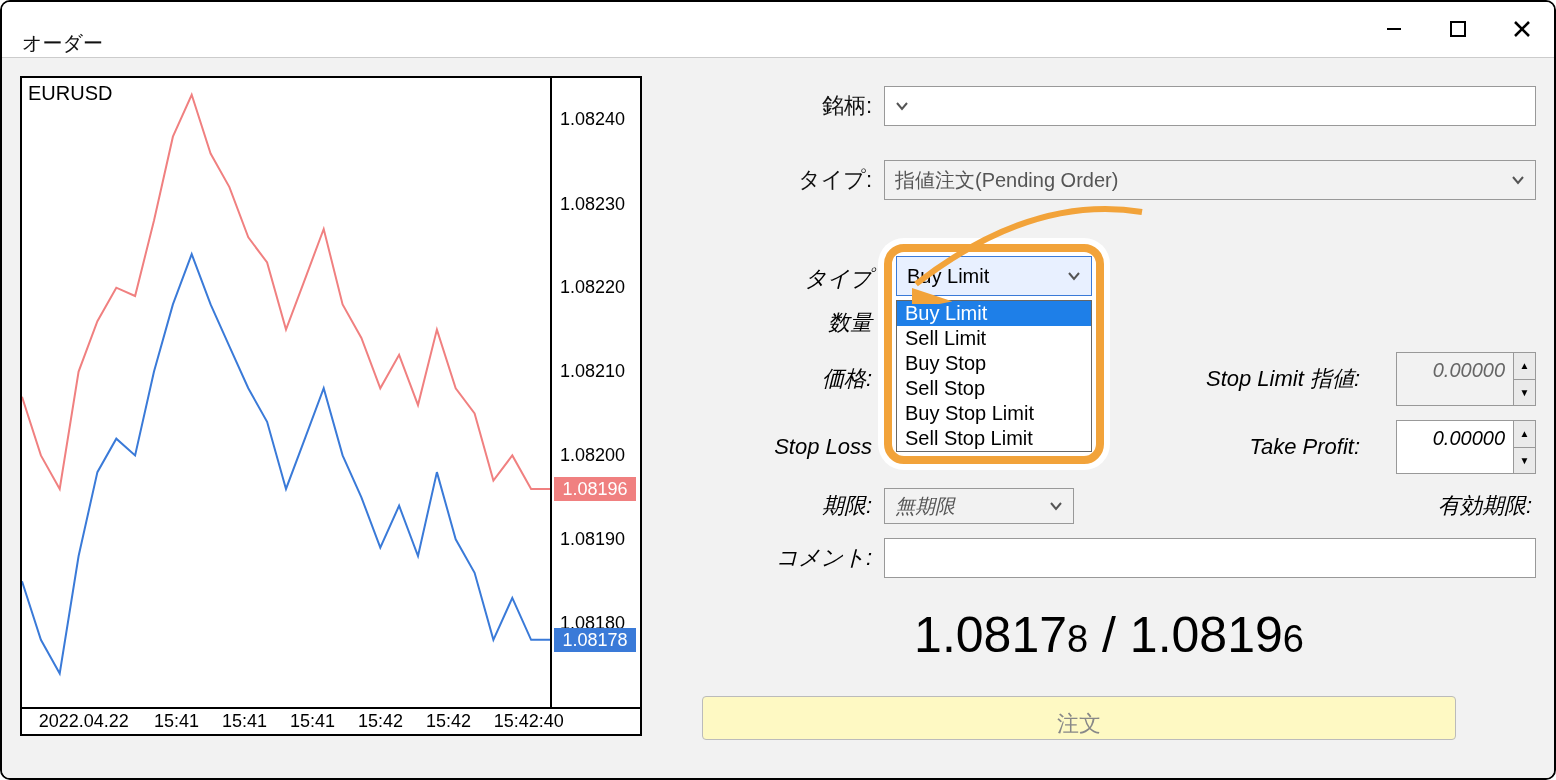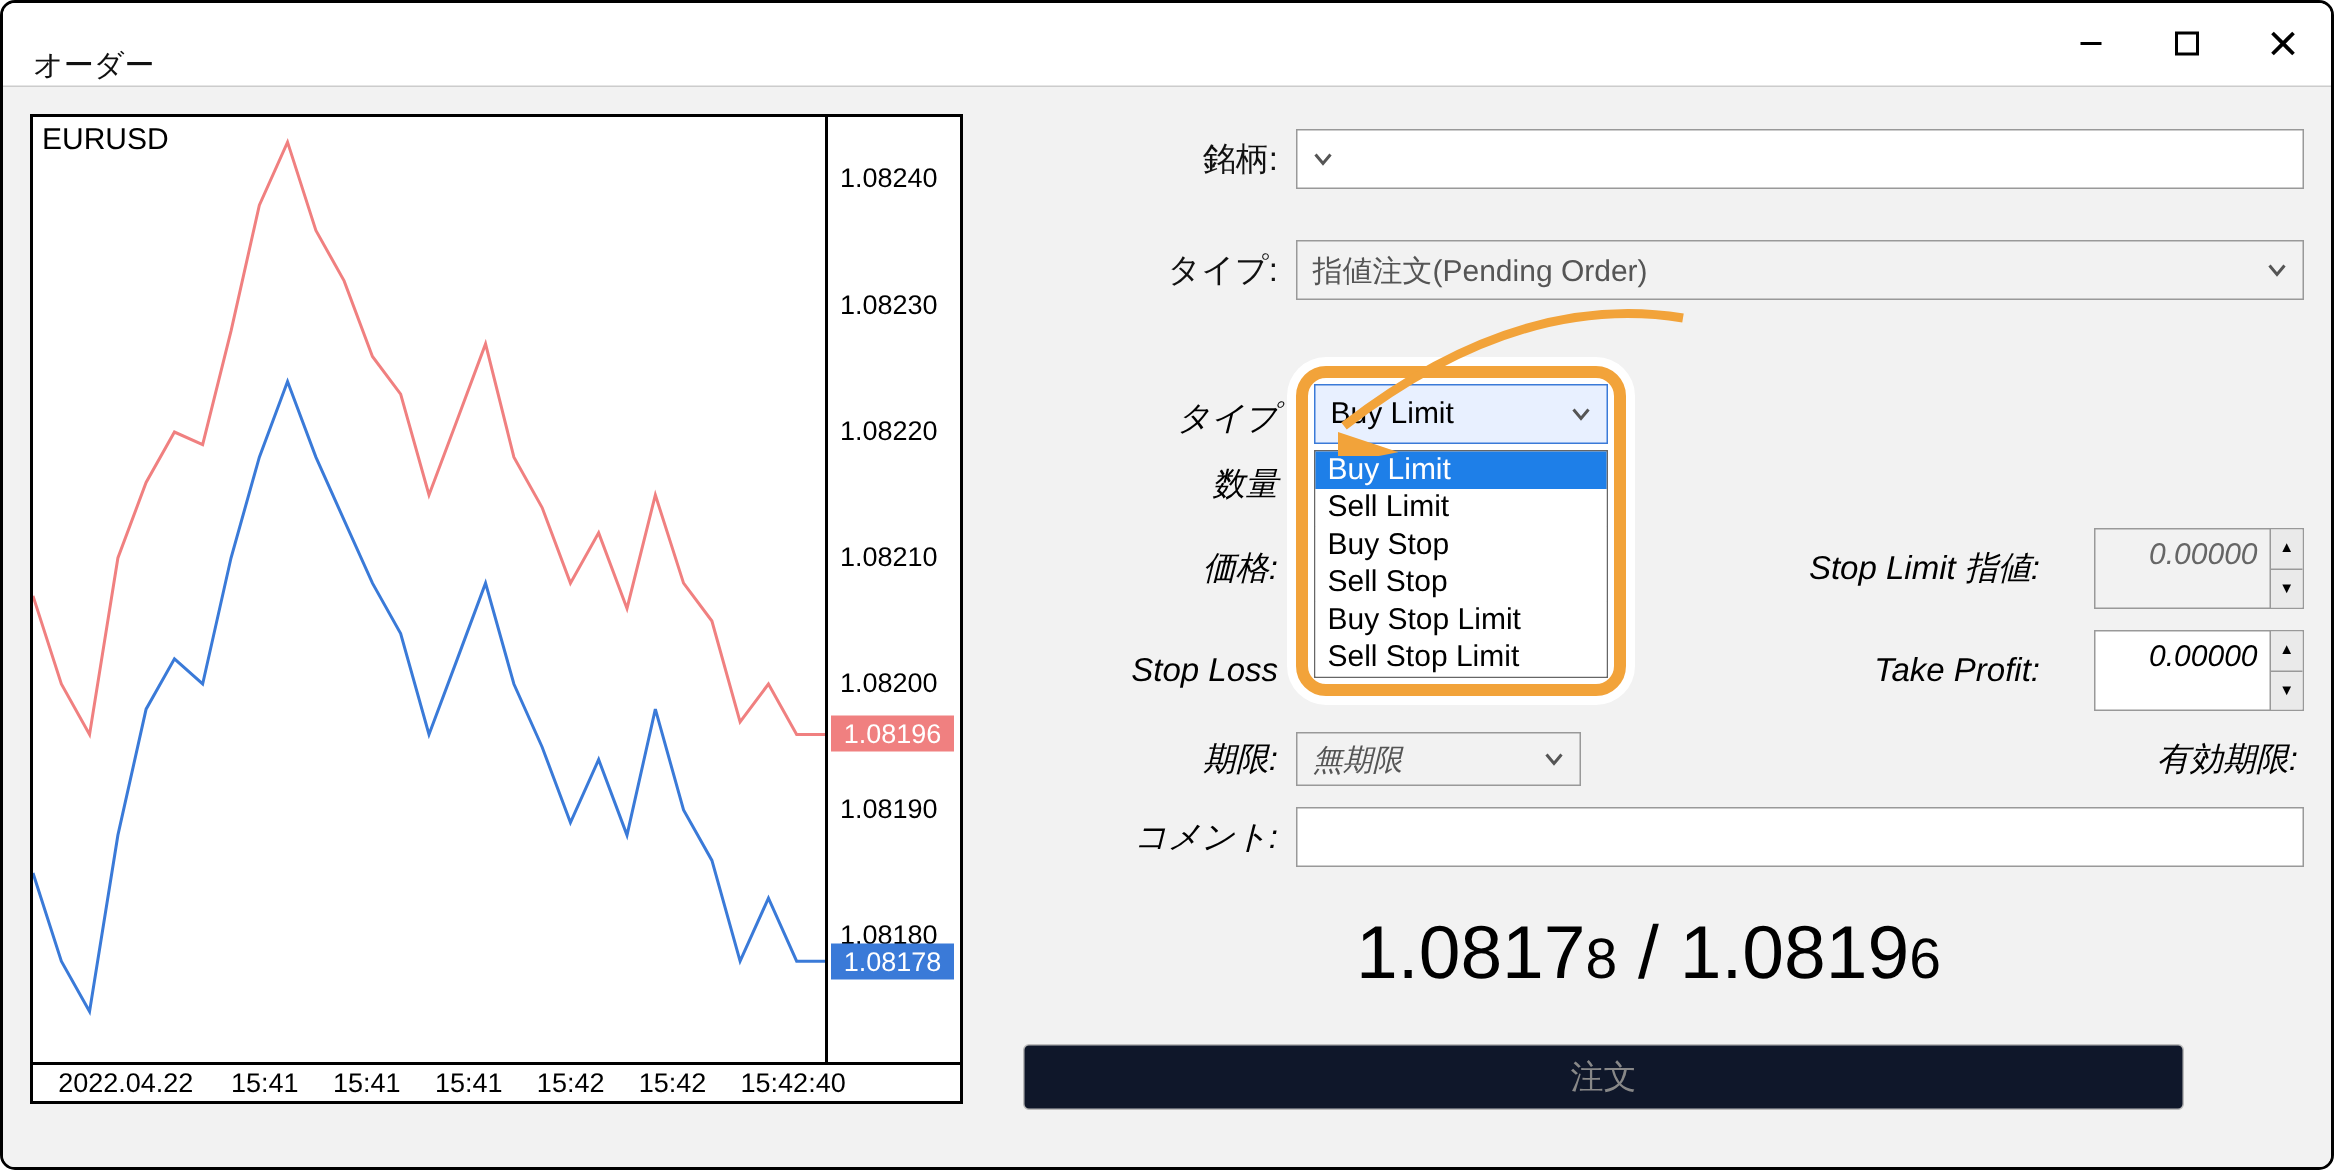--- a/index.html
+++ b/index.html
@@ -36,21 +36,21 @@
       width: 64px; height: 56px;
       display: flex; align-items: center; justify-content: center;
       font-size: 22px; color: #111;
     }
     .win-btn svg { width: 20px; height: 20px; stroke-width: 2; }
     .content {
       flex: 1;
       background: #f2f2f2;
       display: flex;
       padding: 18px;
-      gap: 20px;
+      gap: 40px;
     }
     
     .chart-panel {
       width: 622px;
       height: 660px;
       background: #fff;
       border: 2px solid #000;
       position: relative;
       display: flex;
       flex-direction: column;
@@ -276,25 +276,25 @@
       text-align: center;
       font-size: 50px;
       margin: 28px 0 32px 0;
       color: #000;
     }
     .price-display .small { font-size: 38px; }
     
     .order-btn {
       margin: 0 80px 0 20px;
       height: 44px;
-      background: #0f172a;
+      background: #fef9c3;
       border: 1px solid #bbb;
       border-radius: 4px;
       display: flex;
-      align-items: center;
+      align-items: flex-end;
       justify-content: center;
       font-size: 22px;
       color: #888;
     }
   </style>
 </head>
 <body>
 
 <div class="window">
   <div class="titlebar">

